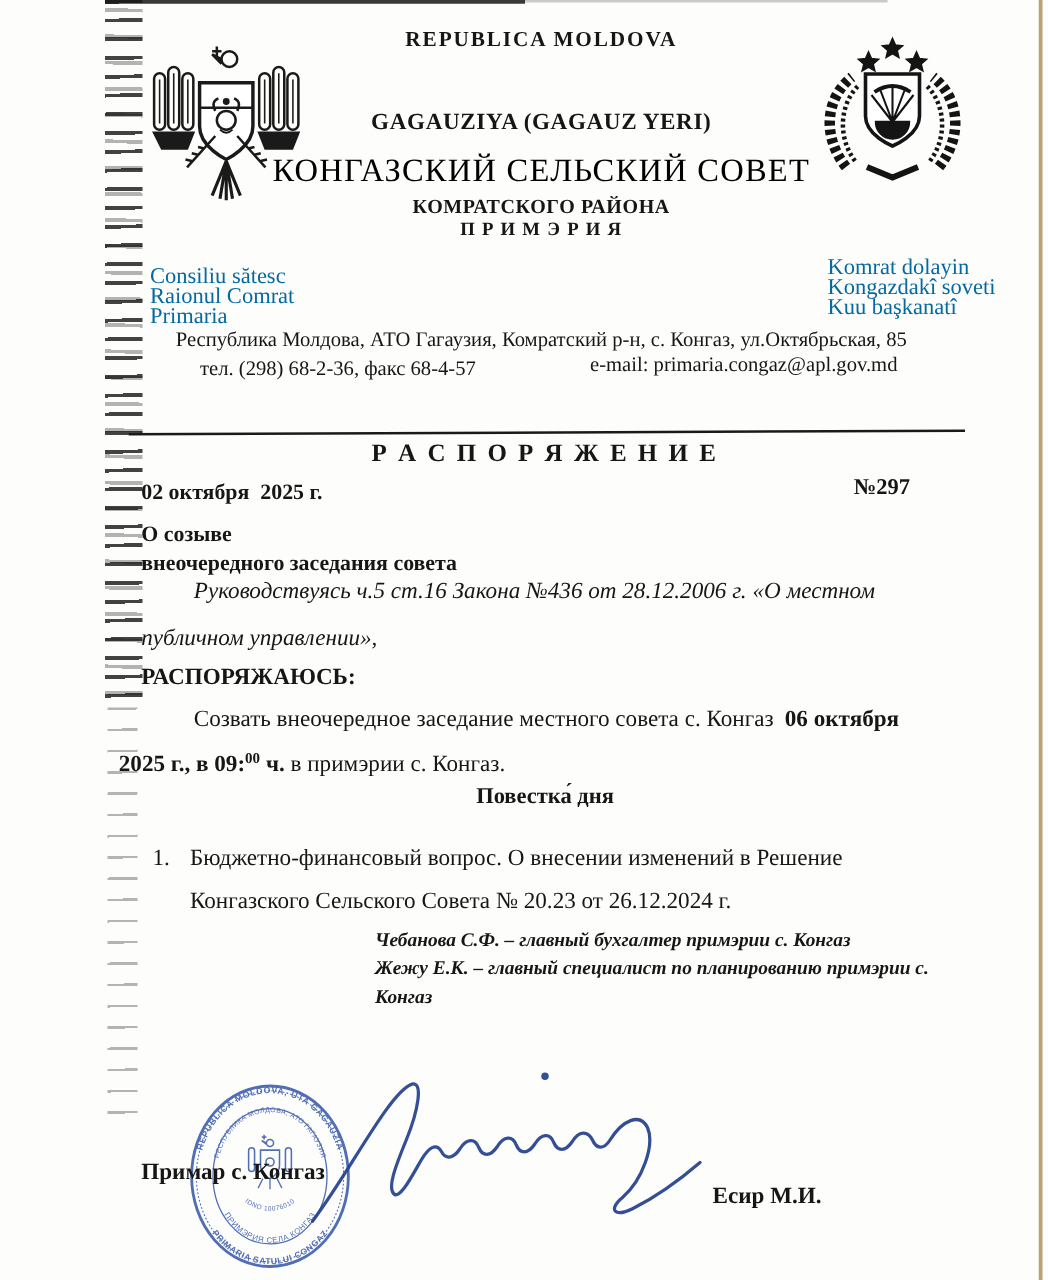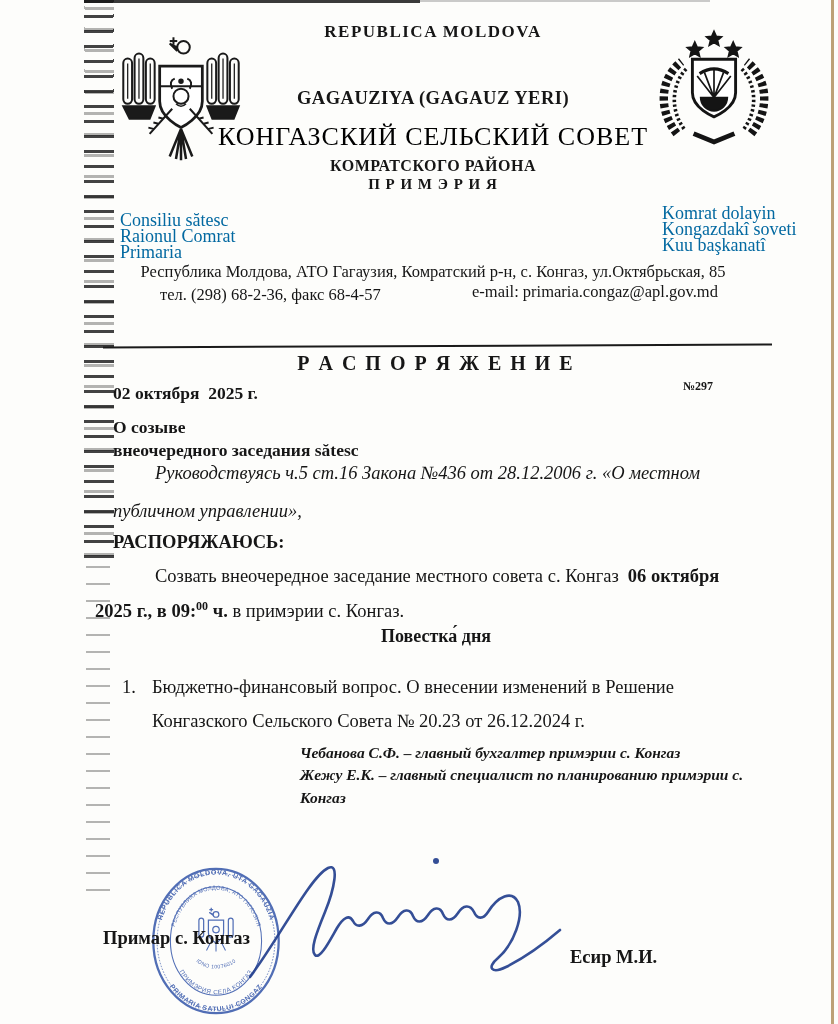--- a/index.html
+++ b/index.html
@@ -41,42 +41,42 @@
   .left-block{left:120px;top:212px;}
   .right-block{left:662px;top:205px;}
   .addr{top:262px;font-size:16.5px;}
   .tel{left:160px;top:285px;font-size:16.5px;}
   .email{left:472px;top:282px;font-size:16.5px;}
 
   .rule{left:103px;top:345px;width:669px;height:2px;background:#1a1a1a;transform:rotate(-0.25deg);}
 
   .doc-title{left:100px;right:66px;text-align:center;top:352px;font-size:20px;letter-spacing:2px;}
   .doc-date{left:113px;top:383px;font-size:17.5px;white-space:pre;}
-  .doc-number{left:683px;top:379px;font-size:12px;}
+  .doc-number{left:683px;top:379px;font-size:18px;}
   .subject1{left:113px;top:417px;font-size:17.5px;}
   .subject2{left:113px;top:440px;font-size:17.5px;}
   .preamble1{left:155px;top:463px;font-size:18.5px;}
   .preamble2{left:113px;top:501px;font-size:18.5px;}
   .order-word{left:113px;top:532px;font-size:18.5px;}
   .body-l1{left:155px;top:566px;font-size:18.5px;}
   .body-l1 .bpart{margin-left:9px;}
   .body-l2{left:95px;top:599px;font-size:18.5px;}
   .sup00{vertical-align:super;font-size:12px;font-weight:bold;}
   .agenda-head{left:100px;right:66px;text-align:center;top:626px;font-size:18px;}
   .agenda-num{left:122px;top:677px;font-size:18.5px;}
   .agenda-l1{left:152px;top:677px;font-size:18.5px;}
   .agenda-l2{left:152px;top:711px;font-size:18.5px;}
   .resp{left:300px;right:66px;font-size:15.5px;line-height:23px;}
   .resp1{top:741px;}
   .resp2{top:763px;}
 
   
   .stamp-wrap{left:140px;top:858px;width:152px;height:166px;z-index:2;}
   .signature-wrap{left:240px;top:852px;width:330px;height:140px;z-index:3;}
-  .sig-pos{left:103px;top:928px;font-size:18.5px;z-index:5;}
+  .sig-pos{left:113px;top:928px;font-size:18.5px;z-index:5;}
   .sig-name{left:570px;top:927px;font-size:18.5px;z-index:5;margin-top:20px;}
 
   .arms-md{left:112px;top:30px;width:138px;height:140px;}
   .arms-gg{left:646px;top:28px;width:136px;height:120px;}
 </style>
 </head>
 <body>
 
 <div class="abs binding-strip"></div>
 <div class="abs binding-strip-faint"></div>
@@ -167,21 +167,21 @@
 <div class="abs ctr addr">Республика Молдова, АТО Гагаузия, Комратский р-н, с. Конгаз, ул.Октябрьская, 85</div>
 <div class="abs tel">тел. (298) 68-2-36, факс 68-4-57</div>
 <div class="abs email">e-mail: primaria.congaz@apl.gov.md</div>
 
 <div class="abs rule"></div>
 
 <div class="abs b doc-title">Р А С П О Р Я Ж Е Н И Е</div>
 <div class="abs b doc-date">02 октября  2025 г.</div>
 <div class="abs b doc-number">№297</div>
 <div class="abs b subject1">О созыве</div>
-<div class="abs b subject2">внеочередного заседания sătesc</div>
+<div class="abs b subject2">внеочередного заседания совета</div>
 <div class="abs i preamble1">Руководствуясь ч.5 ст.16 Закона №436 от 28.12.2006 г. «О местном</div>
 <div class="abs i preamble2">публичном управлении»,</div>
 <div class="abs b order-word">РАСПОРЯЖАЮСЬ:</div>
 
 <div class="abs body-l1">
   <span>Созвать внеочередное заседание местного совета с. Конгаз</span><span class="b bpart">06 октября</span>
 </div>
 <div class="abs body-l2">
   <span class="b">2025 г., в 09:</span><span class="sup00">00</span><span class="b"> ч.</span><span> в примэрии с. Конгаз.</span>
 </div>

